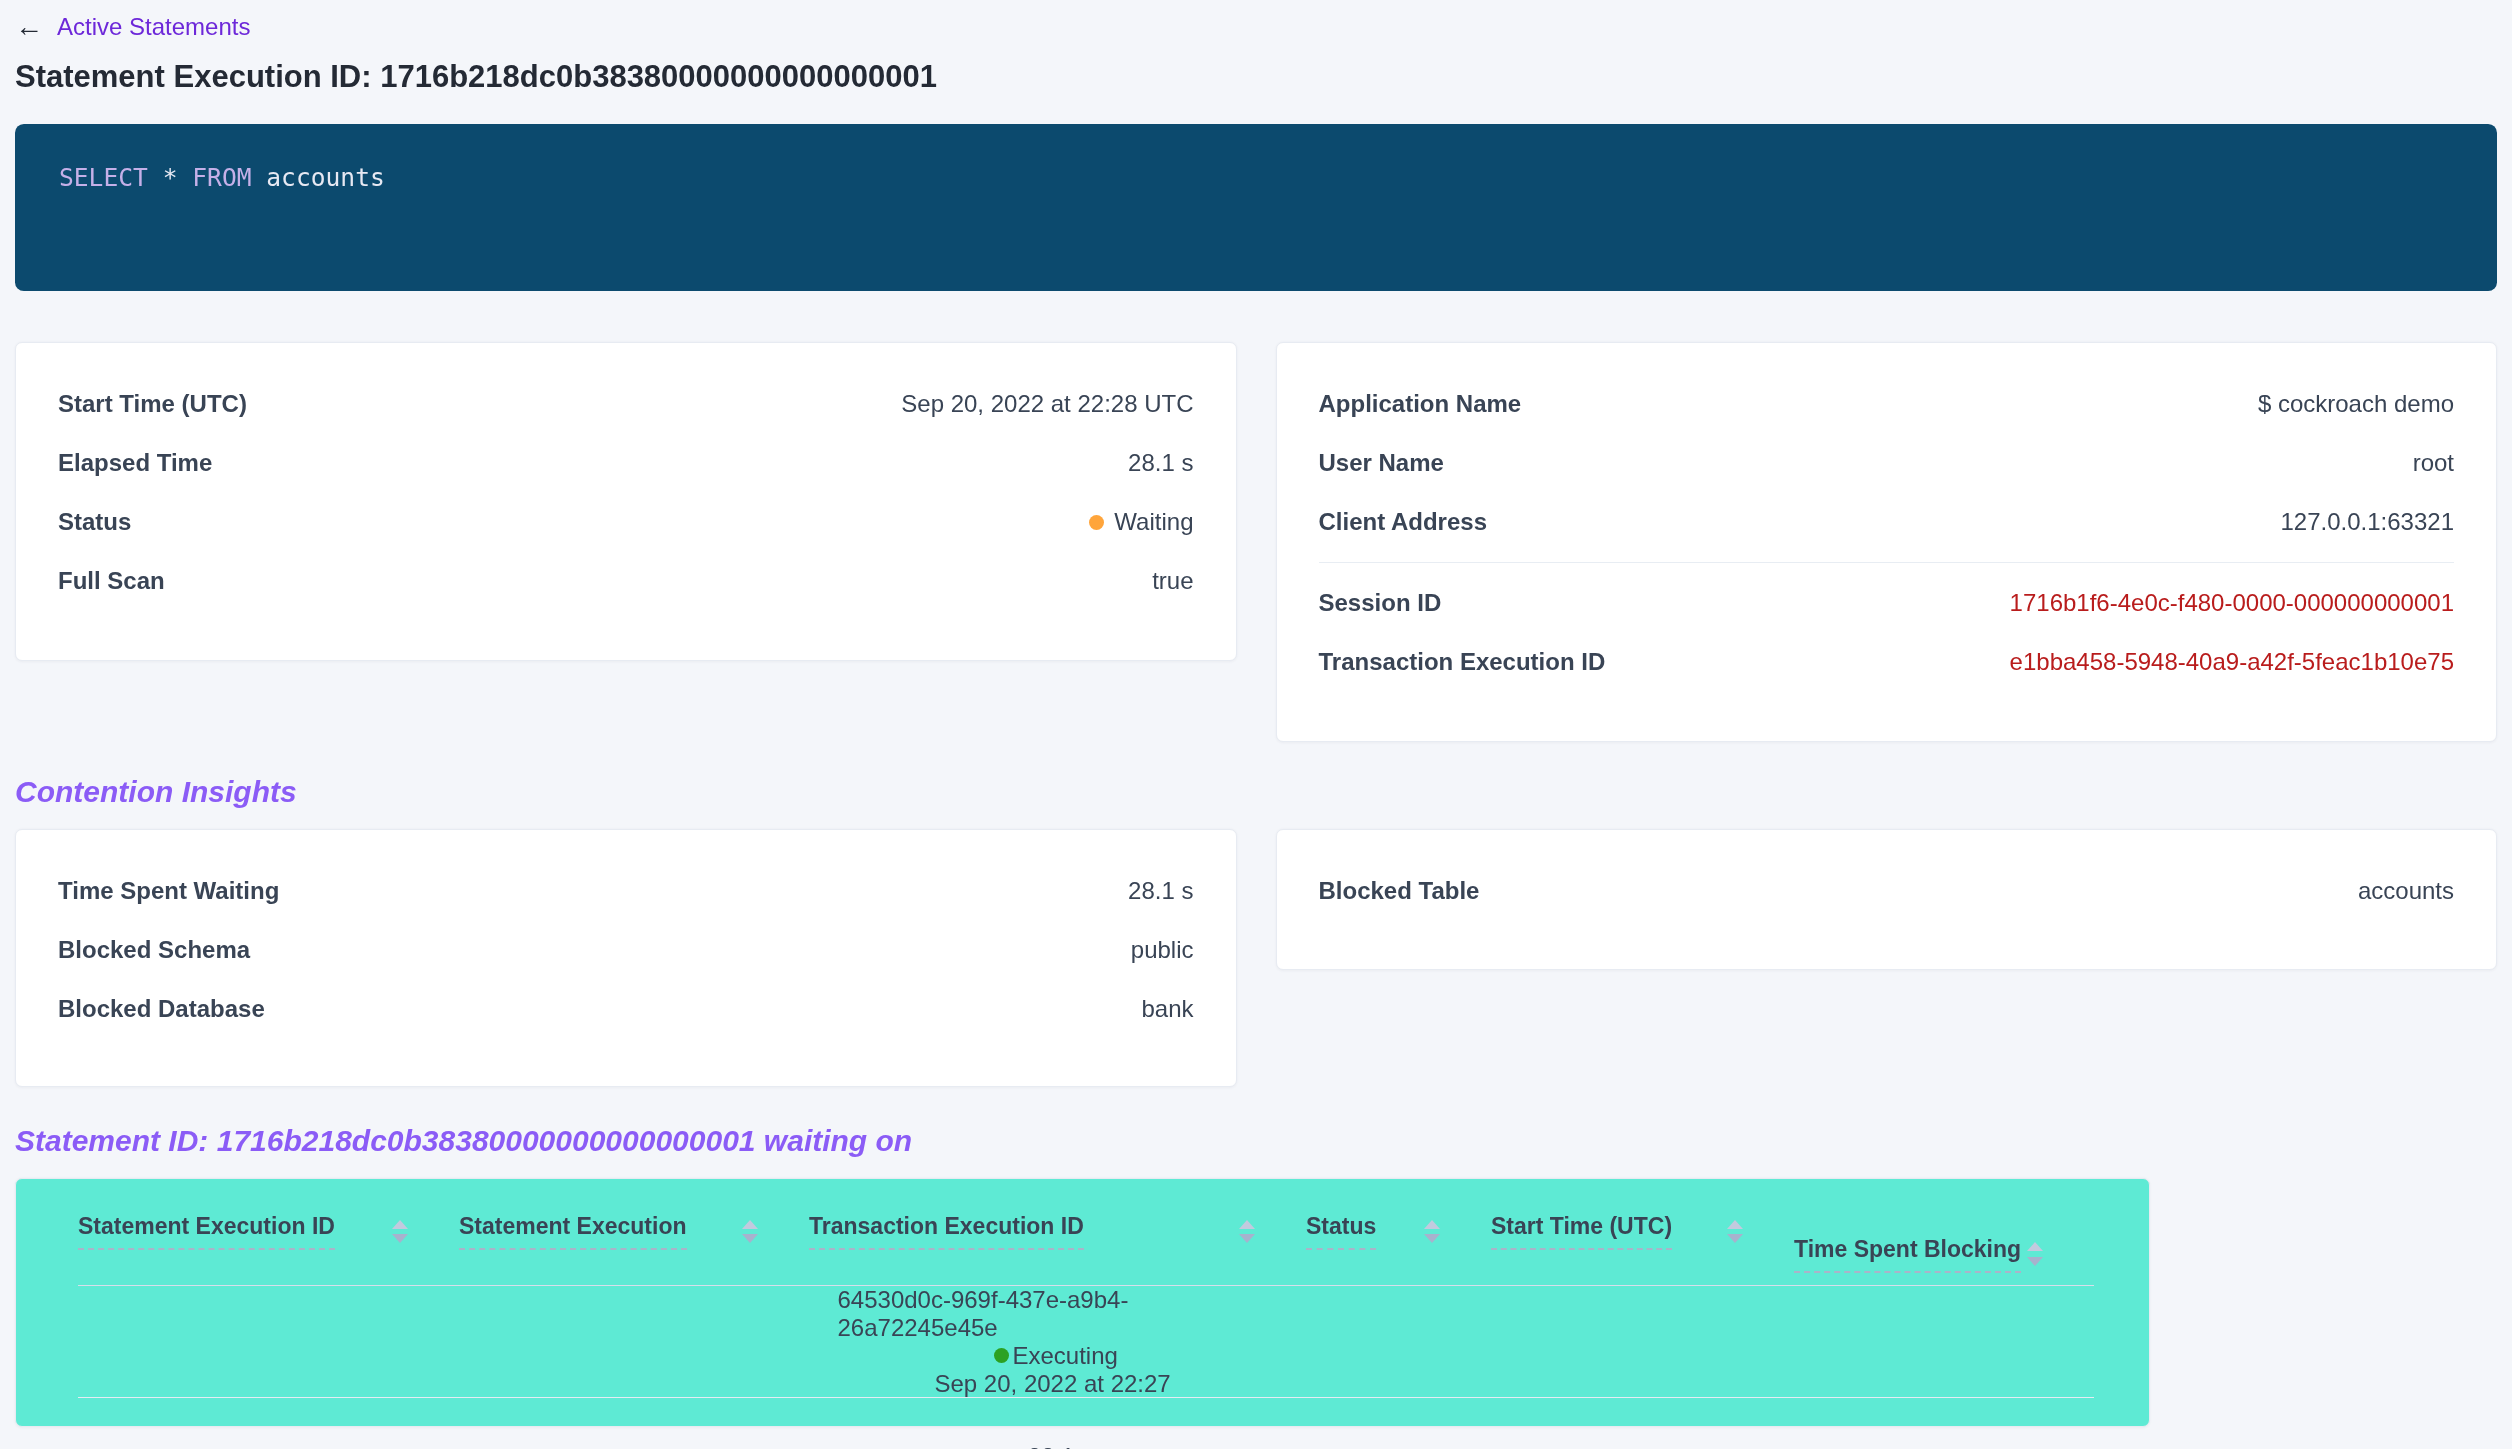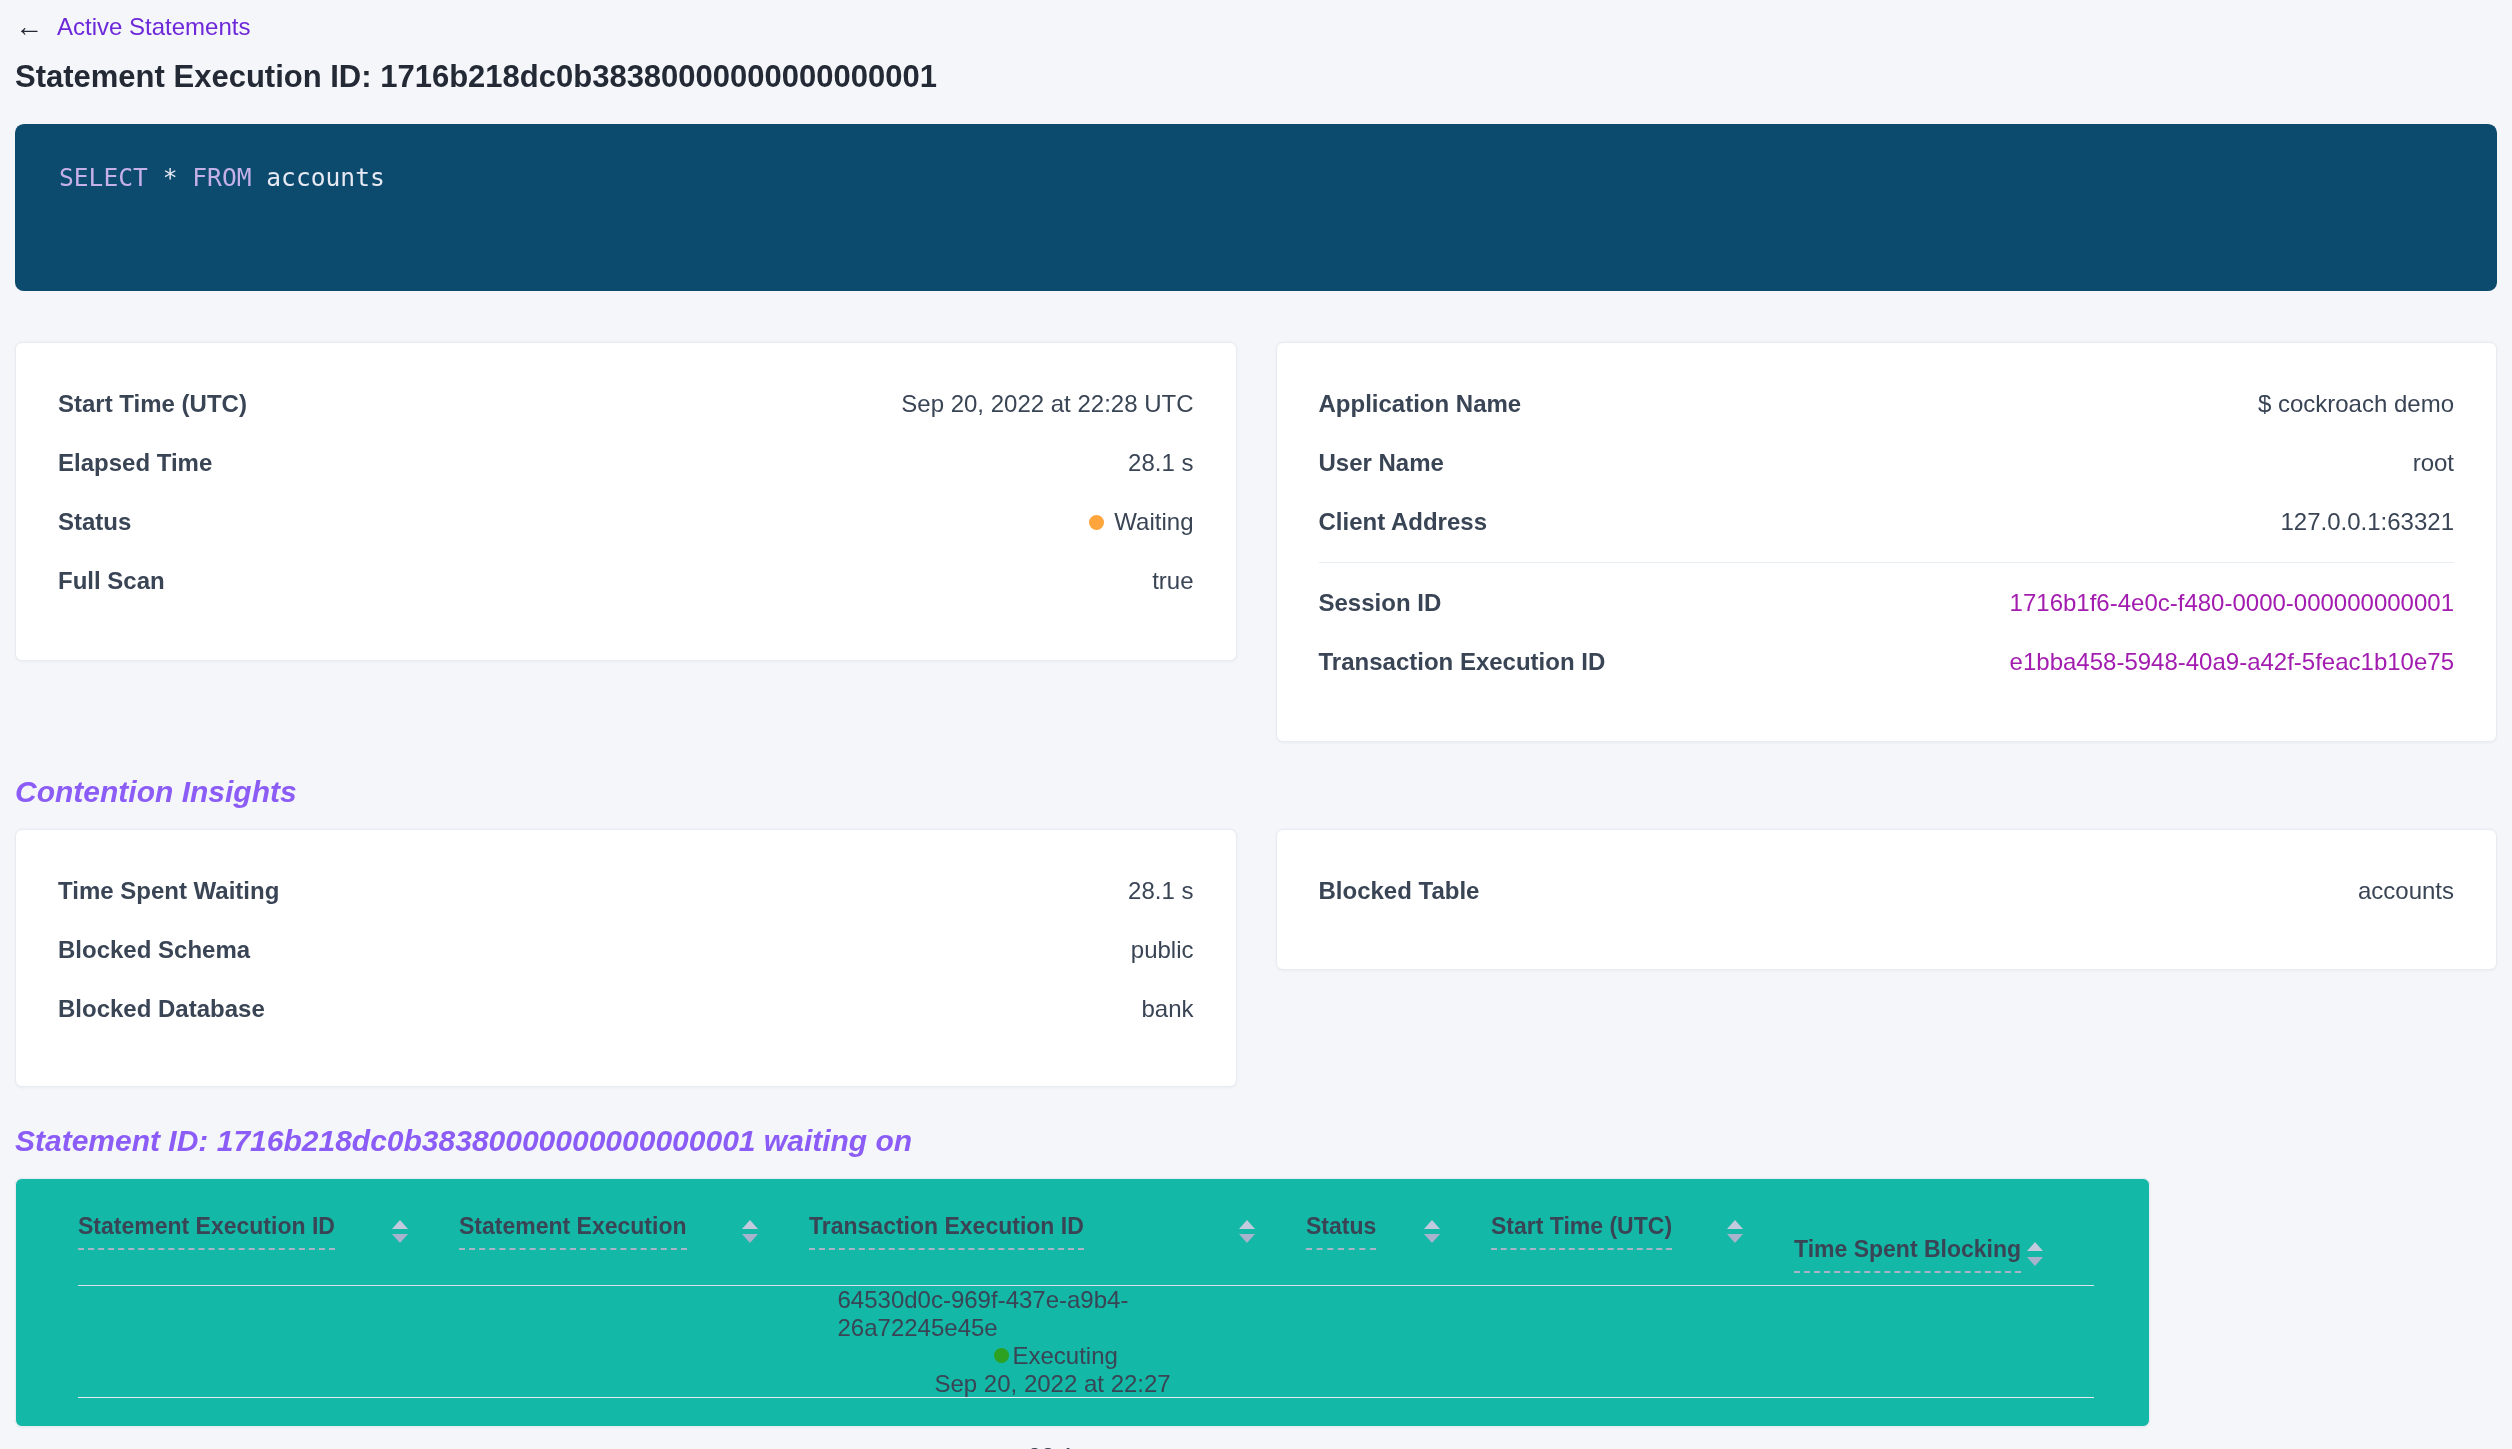--- a/index.html
+++ b/index.html
@@ -34,34 +34,34 @@
     padding:32px 42px; box-shadow:0 0.9px 2.6px rgba(50,60,80,0.05);
   }
   .card.exec { height:319px; }
   .card.session { height:400px; }
   .card.contention { height:258px; }
   .card.blocked { height:141px; }
 
   .drow { display:flex; justify-content:space-between; align-items:center; height:59px; font-size:24px; }
   .dlabel { font-weight:700; color:#394455; }
   .dvalue { color:#394455; text-align:right; }
-  a.link-value { color:#a21caf; text-decoration:none; cursor:pointer; }
+  a.link-value { color:#b91c1c; text-decoration:none; cursor:pointer; }
   .divider { border:none; border-top:1.8px solid #e8edf3; margin:10.5px 0; }
 
   .status-value { display:flex; align-items:center; gap:10.5px; }
   .dot { width:15px; height:15px; border-radius:50%; display:inline-block; flex:none; }
   .dot-waiting { background:#ffa53b; }
   .dot-executing { background:#2ca122; }
 
   
   .section-title { font-size:30px; font-weight:700; color:#8b5cf6; line-height:32px; margin-bottom:21px;font-style:italic; }
 
   
   .table-card {
-    background:#14b8a6; border:0.9px solid #e7ebf2; border-radius:7px;
+    background:#5eead4; border:0.9px solid #e7ebf2; border-radius:7px;
     width:2135px; height:249px; padding:0 55px 0 62px;
     box-shadow:0 0.9px 2.6px rgba(50,60,80,0.05);
   }
   .thead { display:flex; align-items:center; height:107px; border-bottom:1.8px solid #d8deea; }
   .th { display:flex; align-items:center; justify-content:space-between; padding-right:51px; }
   .th-label {
     font-size:23px; font-weight:700; color:#394455;
     border-bottom:2.6px dashed #a9b4c9; padding-bottom:8px; cursor:pointer;
   }
   .sort-icon { display:flex; flex-direction:column; gap:5.3px; cursor:pointer; }

